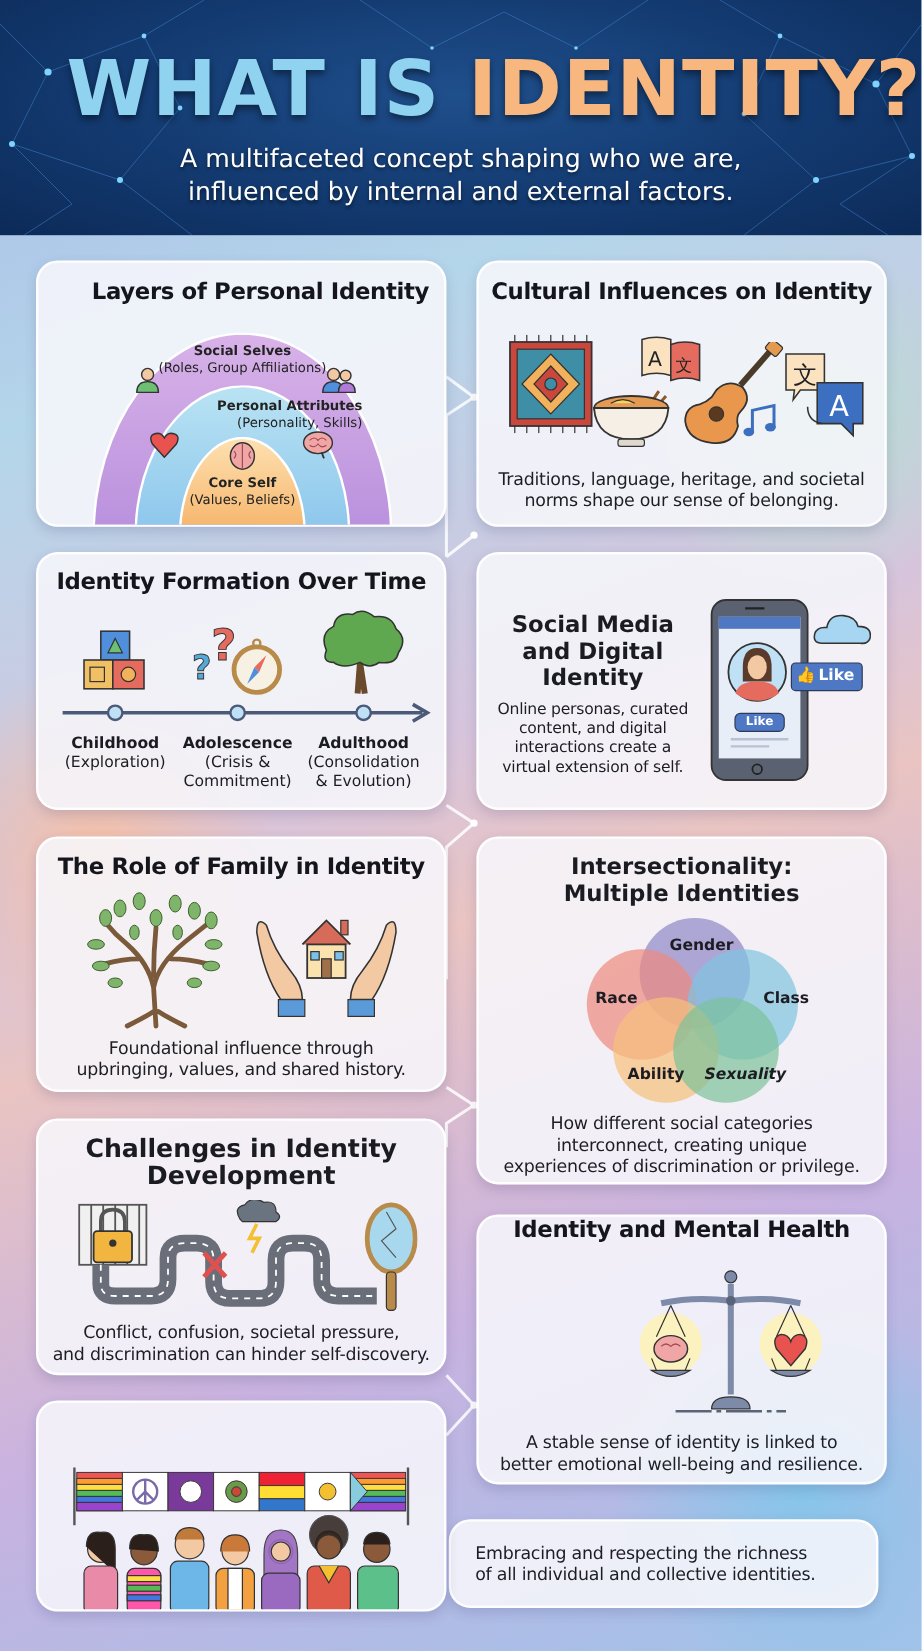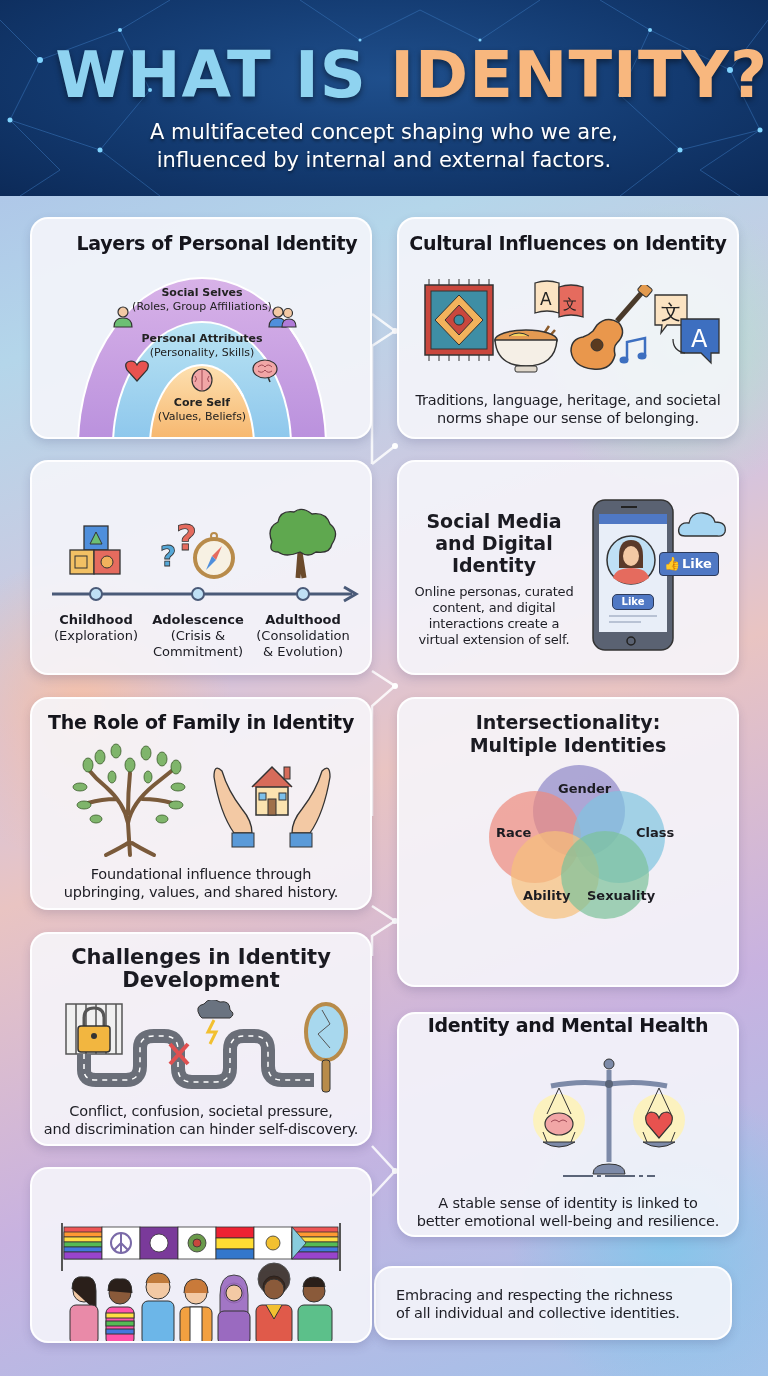--- a/index.html
+++ b/index.html
@@ -125,21 +125,21 @@
 </svg>
 
 <div class="card" style="left:30px;top:217px;width:342px;height:222px;padding-left:32px;">
   <h2 style="margin-top:13px;">Layers of Personal Identity</h2>
   <div class="layer" style="left:45px;top:58px;width:250px;height:170px;background:linear-gradient(#d8b2e8,#b990dd);border:2px solid #fff;"></div>
   <div class="layer" style="left:80px;top:102px;width:180px;height:125px;background:linear-gradient(#b9e3f3,#8cc6ec);border:2px solid #fff;"></div>
   <div class="layer" style="left:117px;top:145px;width:106px;height:82px;background:linear-gradient(#fde0b0,#f6b46a);border:2px solid #fff;"></div>
   <div class="ltext" style="left:70px;top:67px;">
     <b>Social Selves</b><br><span>(Roles, Group Affiliations)</span>
   </div>
-  <div class="ltext" style="left:70px;top:113px;">
+  <div class="ltext" style="left:70px;top:113px;text-align:right;">
     <b>Personal Attributes</b><br><span>(Personality, Skills)</span>
   </div>
   <div class="ltext" style="left:70px;top:177px;">
     <b>Core Self</b><br><span>(Values, Beliefs)</span>
   </div>
   <svg style="position:absolute;left:80px;top:86px;" width="22" height="24">
     <circle cx="11" cy="7" r="5" fill="#f3c9a4" stroke="#333" stroke-width="1.2"></circle>
     <path d="M2 22 Q2 13 11 13 Q20 13 20 22 Z" fill="#6cbf73" stroke="#333" stroke-width="1.2"></path>
   </svg>
   <svg style="position:absolute;left:236px;top:86px;" width="30" height="24">
@@ -205,20 +205,21 @@
     <text x="40" y="56" font-family="DejaVu Sans, sans-serif" font-size="24" fill="#fff">A</text>
     <path d="M22 48 Q22 60 34 62" stroke="#333" fill="none" stroke-width="1.3"></path>
   </svg>
   <div class="desc" style="position:absolute;left:0;top:172px;width:100%;">
     <div>Traditions, language, heritage, and societal</div>
     <div>norms shape our sense of belonging.</div>
   </div>
 </div>
 
 <div class="card" style="left:30px;top:460px;width:342px;height:215px;">
+  <h2 style="margin-top:12px;">Identity Formation Over Time</h2>
   <svg style="position:absolute;left:34px;top:62px;" width="60" height="58">
     <rect x="18" y="2" width="24" height="24" fill="#4f8fdc" stroke="#333" stroke-width="1.3"></rect>
     <polygon points="30,8 36,20 24,20" fill="#6cbf73" stroke="#333"></polygon>
     <rect x="4" y="26" width="24" height="24" fill="#f2c064" stroke="#333" stroke-width="1.3"></rect>
     <rect x="28" y="26" width="26" height="24" fill="#e56b5e" stroke="#333" stroke-width="1.3"></rect>
     <circle cx="41" cy="38" r="6" fill="#f2b25c" stroke="#333"></circle>
     <rect x="9" y="32" width="12" height="12" fill="none" stroke="#333"></rect>
   </svg>
   <svg style="position:absolute;left:126px;top:54px;" width="82" height="66">
     <text x="2" y="50" font-family="DejaVu Sans, sans-serif" font-weight="bold" font-size="28" fill="#55a8d8" stroke="#333" stroke-width="0.8">?</text>
@@ -339,21 +340,26 @@
     <circle cx="92" cy="46" r="46" fill="#8f88c8" opacity="0.7"></circle>
     <circle cx="48" cy="72" r="46" fill="#ec8a7e" opacity="0.7"></circle>
     <circle cx="132" cy="72" r="46" fill="#7fc4e0" opacity="0.7"></circle>
     <circle cx="68" cy="110" r="44" fill="#f6c07a" opacity="0.7"></circle>
     <circle cx="118" cy="110" r="44" fill="#7cc29a" opacity="0.7"></circle>
   </svg>
   <div class="venn-label" style="left:159px;top:82px;">Gender</div>
   <div class="venn-label" style="left:97px;top:126px;">Race</div>
   <div class="venn-label" style="left:237px;top:126px;">Class</div>
   <div class="venn-label" style="left:124px;top:189px;">Ability</div>
-  <div class="venn-label" style="left:188px;top:189px;">Sexuality</div>
+  <div class="venn-label" style="left:188px;top:189px;font-style:italic;">Sexuality</div>
+  <div class="desc" style="position:absolute;left:0;top:229px;width:100%;">
+    <div>How different social categories</div>
+    <div>interconnect, creating unique</div>
+    <div>experiences of discrimination or privilege.</div>
+  </div>
 </div>
 
 <div class="card" style="left:30px;top:932px;width:342px;height:214px;">
   <div style="position:absolute;left:0;top:12px;width:100%;text-align:center;font-weight:bold;font-size:21px;line-height:23px;">
     <div>Challenges in Identity</div>
     <div>Development</div>
   </div>
   <svg style="position:absolute;left:32px;top:66px;" width="284" height="98">
     <rect x="2" y="4" width="56" height="50" fill="#f0f0f0" stroke="#555" stroke-width="1.5"></rect>
     <g stroke="#555" stroke-width="1.5">

